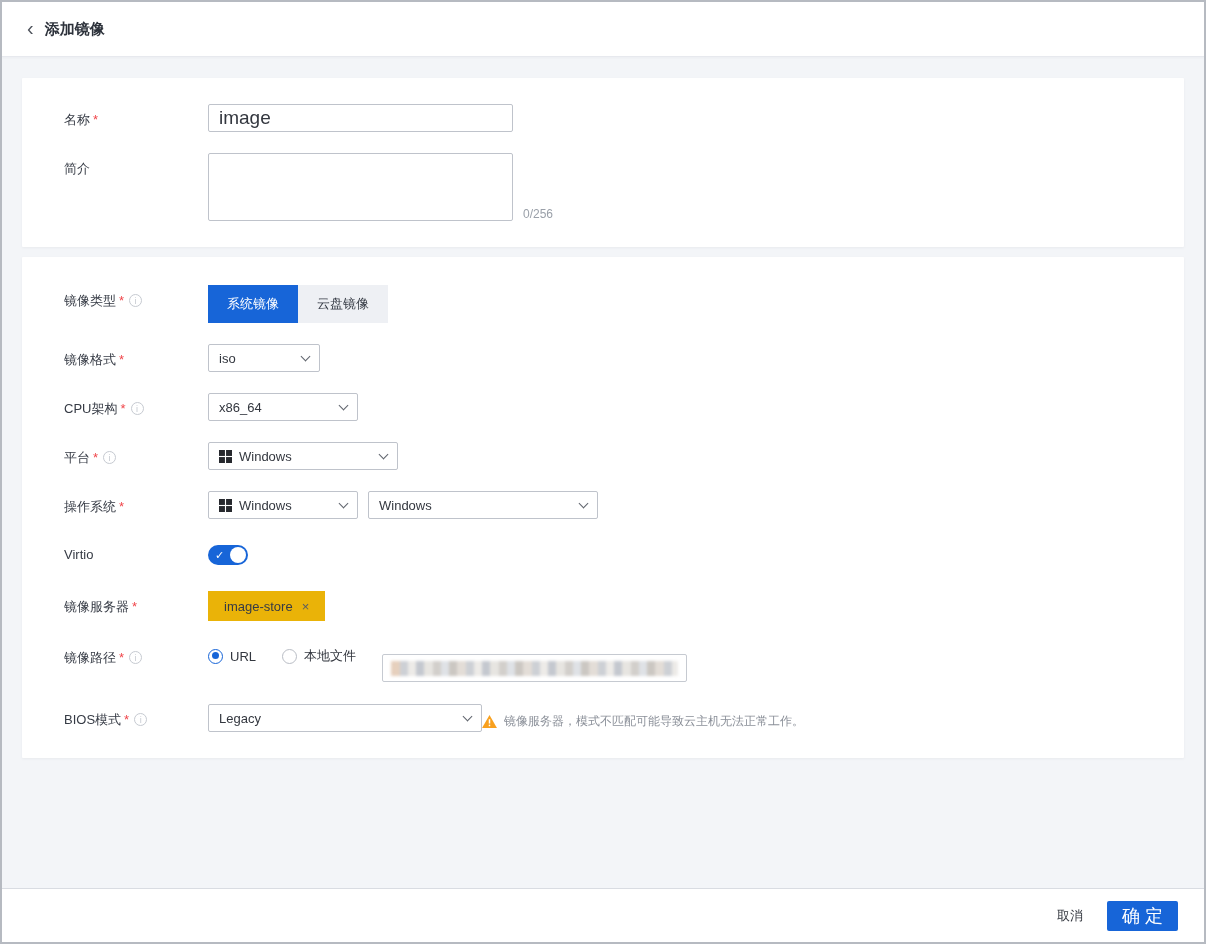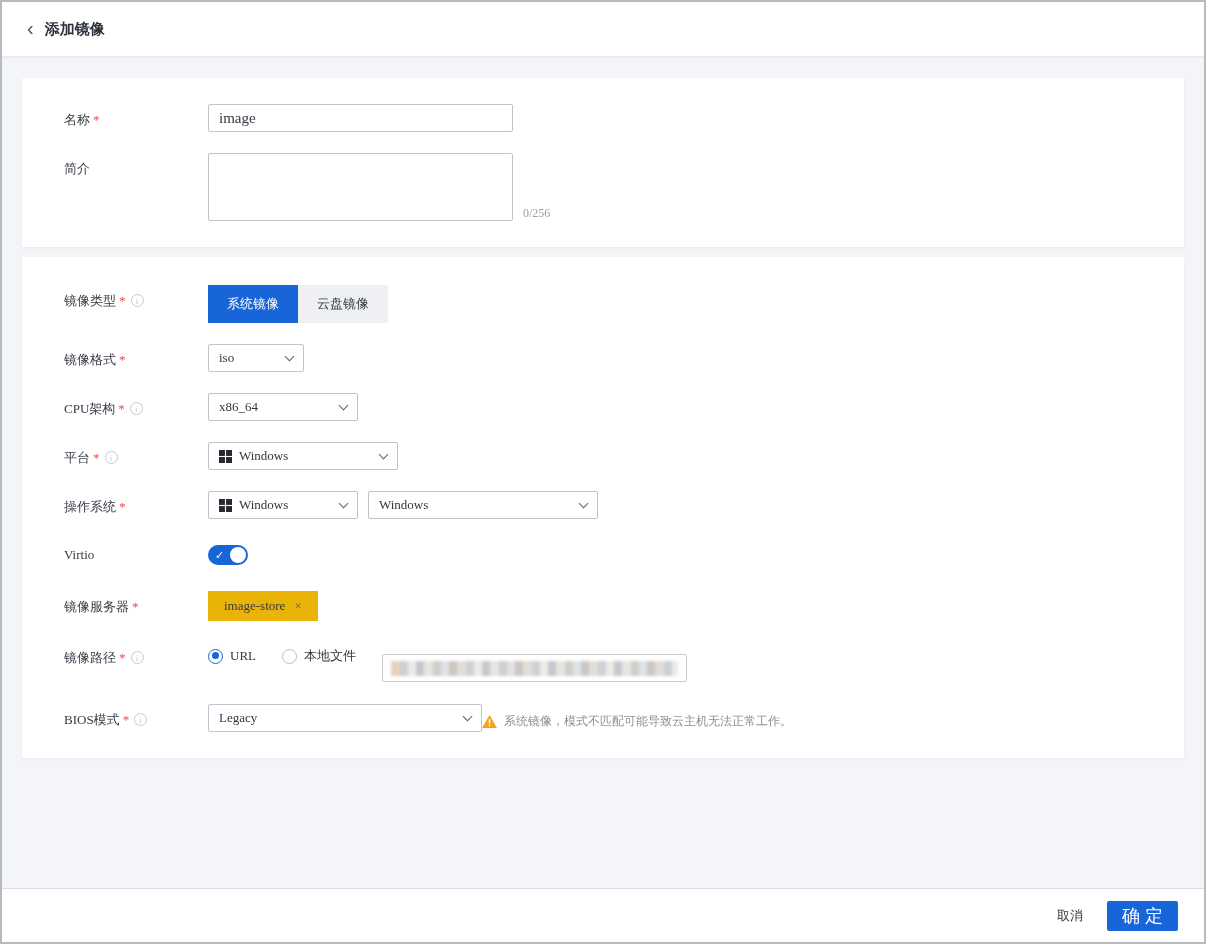--- a/index.html
+++ b/index.html
@@ -21,38 +21,38 @@
   .title { font-size:15px; font-weight:bold; color:#2d323b; }
 
   
   .panel {
     background:#fff; margin:0 20px; border-radius:1px;
     box-shadow:0 1px 3px rgba(30,40,60,.05);
   }
   .panel1 { margin-top:21px; padding:26px 0 26px 0; }
   .panel2 { margin-top:10px; padding:28px 0 26px 0; }
 
-  .row { display:flex; padding-left:42px; margin-bottom:21px;font-family:Liberation Serif, serif; }
+  .row { display:flex; padding-left:42px; margin-bottom:21px; }
   .row:last-child { margin-bottom:0; }
   .label {
     width:144px; flex:none; font-size:13px; color:#363b45;
     padding-top:7px; white-space:nowrap;
   }
   .req { color:#f0454a; margin-left:3px; }
   .info {
     display:inline-block; width:13px; height:13px; border-radius:50%;
     border:1px solid #c6cad1; color:#c6cad1; font-size:9px; line-height:12px;
     text-align:center; margin-left:5px; vertical-align:1px; font-style:normal;
   }
   .field { display:flex; align-items:flex-start; }
 
   
   .text-input {
     width:305px; height:28px; border:1px solid #bfc3cb; border-radius:2px;
-    padding:0 10px; font-size:15px; color:#33373f; font-family:inherit; outline:none;
+    padding:0 10px; font-size:19px; color:#33373f; font-family:inherit; outline:none;
   }
   .textarea {
     width:305px; height:68px; border:1px solid #bfc3cb; border-radius:2px;
     padding:6px 10px; font-size:13px; color:#33373f; font-family:inherit;
     resize:none; outline:none;
   }
   .counter { font-size:12px; color:#9aa0a9; align-self:flex-end; margin-left:10px; }
 
   .select {
     height:28px; border:1px solid #bfc3cb; border-radius:2px; background:#fff;
@@ -188,21 +188,21 @@
           <div class="tab inactive">云盘镜像</div>
         </div>
       </div>
     </div>
 
     <div class="row">
       <div class="label">
         <span>镜像格式</span><span class="req">*</span>
       </div>
       <div class="field">
-        <div class="select" style="width:96px">
+        <div class="select" style="width:112px">
           <span class="sel-content">
               <span>iso</span>
             </span>
           <span class="chev"></span>
         </div>
       </div>
     </div>
 
     <div class="row">
       <div class="label">
@@ -319,21 +319,21 @@
               <span>Legacy</span>
             </span>
           <span class="chev"></span>
         </div>
         <div class="warning">
           <svg width="15" height="13" viewBox="0 0 16 14">
               <path d="M8 0 L16 14 H0 Z" fill="#f8a01e"></path>
               <rect x="7.2" y="4.6" width="1.6" height="4.6" fill="#fff"></rect>
               <rect x="7.2" y="10.4" width="1.6" height="1.7" fill="#fff"></rect>
             </svg>
-          <span class="warning-text">系统镜像，模式不匹配可能导致云主机无法正常工作。</span>
+          <span class="warning-text">镜像服务器，模式不匹配可能导致云主机无法正常工作。</span>
         </div>
       </div>
     </div>
 
   </div>
 
   <div class="footer">
     <span class="cancel-btn">取消</span>
     <span class="confirm-btn">确 定</span>
   </div>

